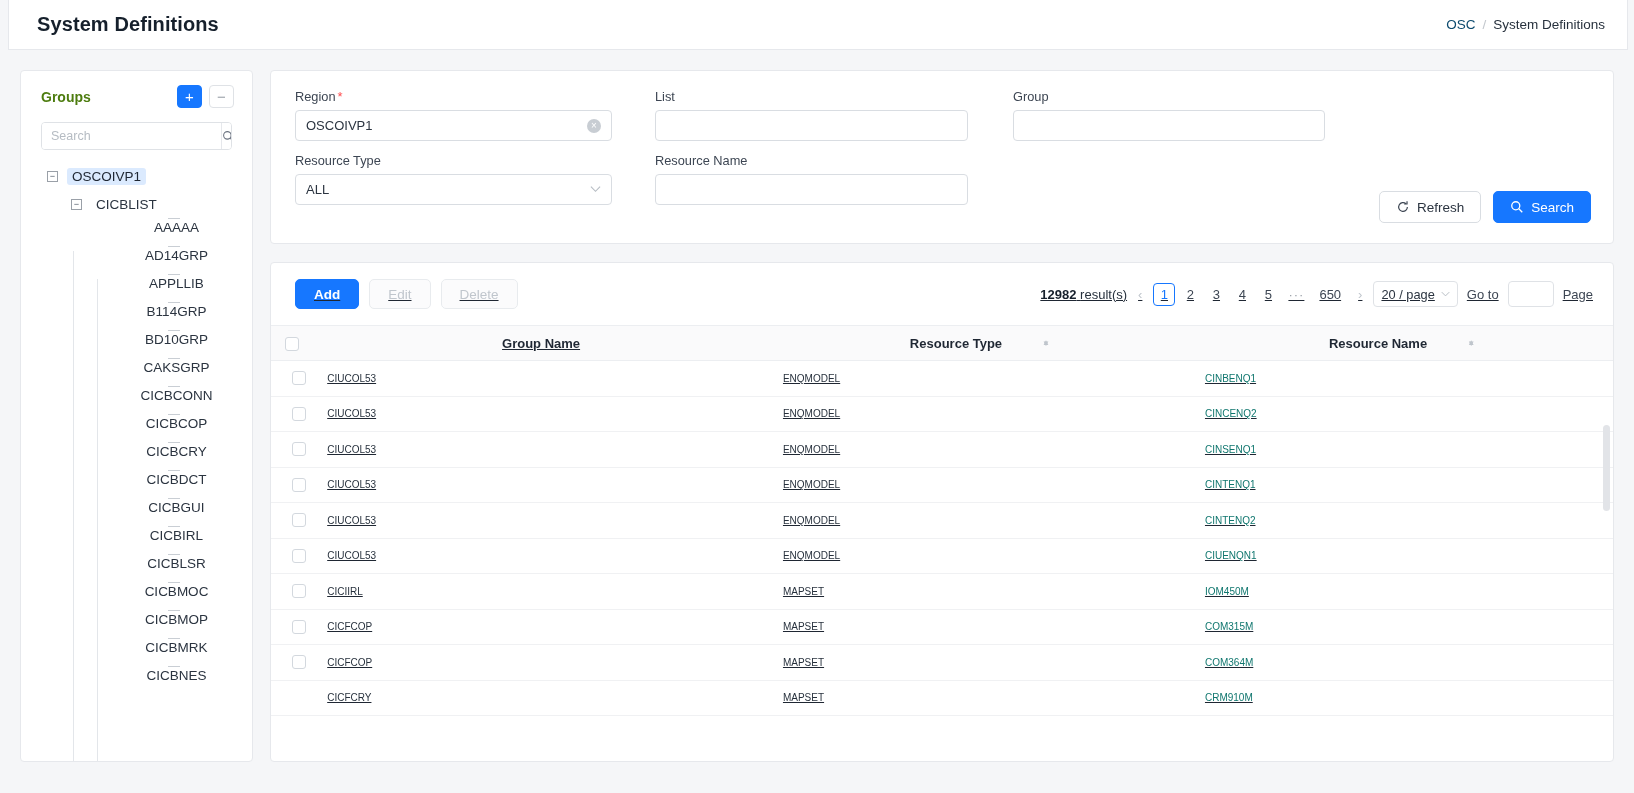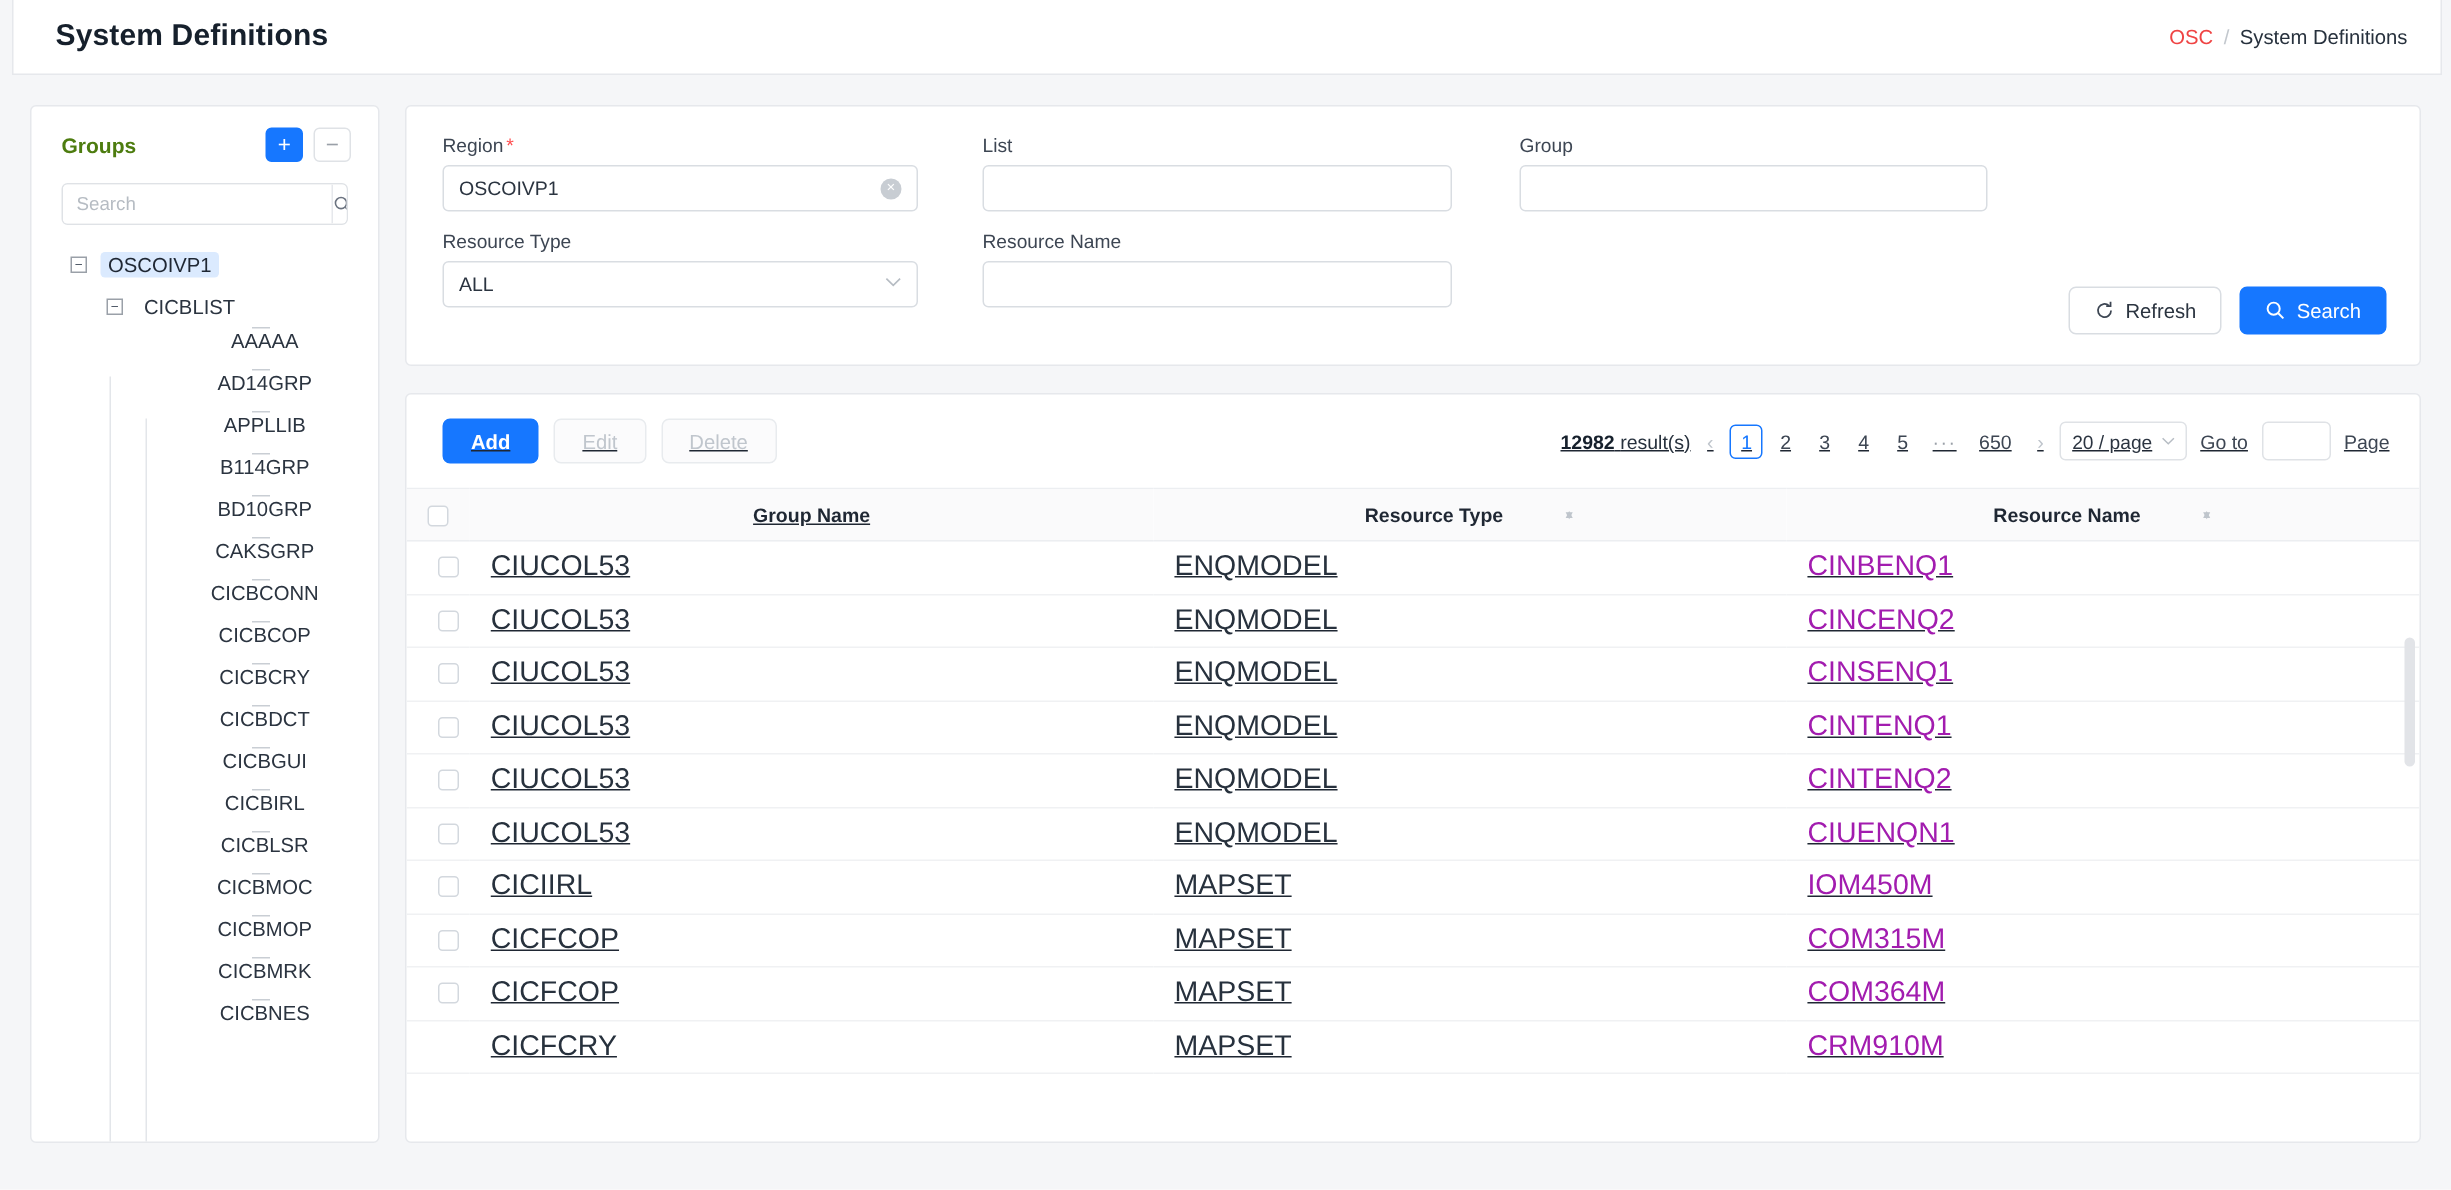--- a/index.html
+++ b/index.html
@@ -27,21 +27,21 @@
     border-top: none;
     display: flex; align-items: center;
     padding: 0 22px 0 28px;
     justify-content: space-between;
   }
   .page-title {
     font-size: 20px; font-weight: bold; color: #16202c;
     letter-spacing: .1px;
   }
   .breadcrumb { font-size: 13.5px; color: #8a9099; display: flex; align-items: center; gap: 7px; }
-  .breadcrumb .bc-root { color: #ef4444; cursor: pointer; }
+  .breadcrumb .bc-root { color: #0c4a6e; cursor: pointer; }
   .breadcrumb .bc-sep { color: #c2c7cd; }
   .breadcrumb .bc-cur { color: #27313d; }
 
   
   .groups-panel {
     position: absolute; left: 20px; top: 70px;
     width: 233px; height: 692px;
     background: #ffffff;
     border: 1px solid #e6e8ec;
     border-radius: 4px;
@@ -221,23 +221,23 @@
     font-size: 13px; font-weight: bold; color: #1f2733;
     text-align: center;
   }
   table.grid th.chk-col, table.grid td.chk-col { width: 40px; text-align: center; }
   table.grid th.sorted-col { position: relative; }
   .th-inner { display: inline-flex; align-items: center; gap: 40px; }
   .sorter { display: inline-flex; flex-direction: column; gap: 1px; line-height: 0; }
   .sorter i { font-style: normal; font-size: 8px; color: #bfc5cc; }
   table.grid td {
     height: 35.5px; border-bottom: 1px solid #f0f1f3;
-    font-size: 19px; color: #27313d; padding: 0 0 0 14px;
-  }
-  table.grid td.link a { color: #a21caf; text-decoration: none; cursor: pointer; }
+    font-size: 10px; color: #27313d; padding: 0 0 0 14px;
+  }
+  table.grid td.link a { color: #0f766e; text-decoration: none; cursor: pointer; }
   .cbx {
     width: 14px; height: 14px; border: 1px solid #d3d8de;
     border-radius: 3px; background: #fff; display: inline-block;
     vertical-align: middle; cursor: pointer;
   }
   .tbl-scroll-thumb {
     position: absolute; right: 3px; top: 100px;
     width: 7px; height: 86px; background: #e2e4e8; border-radius: 4px;
     cursor: pointer;
   }

